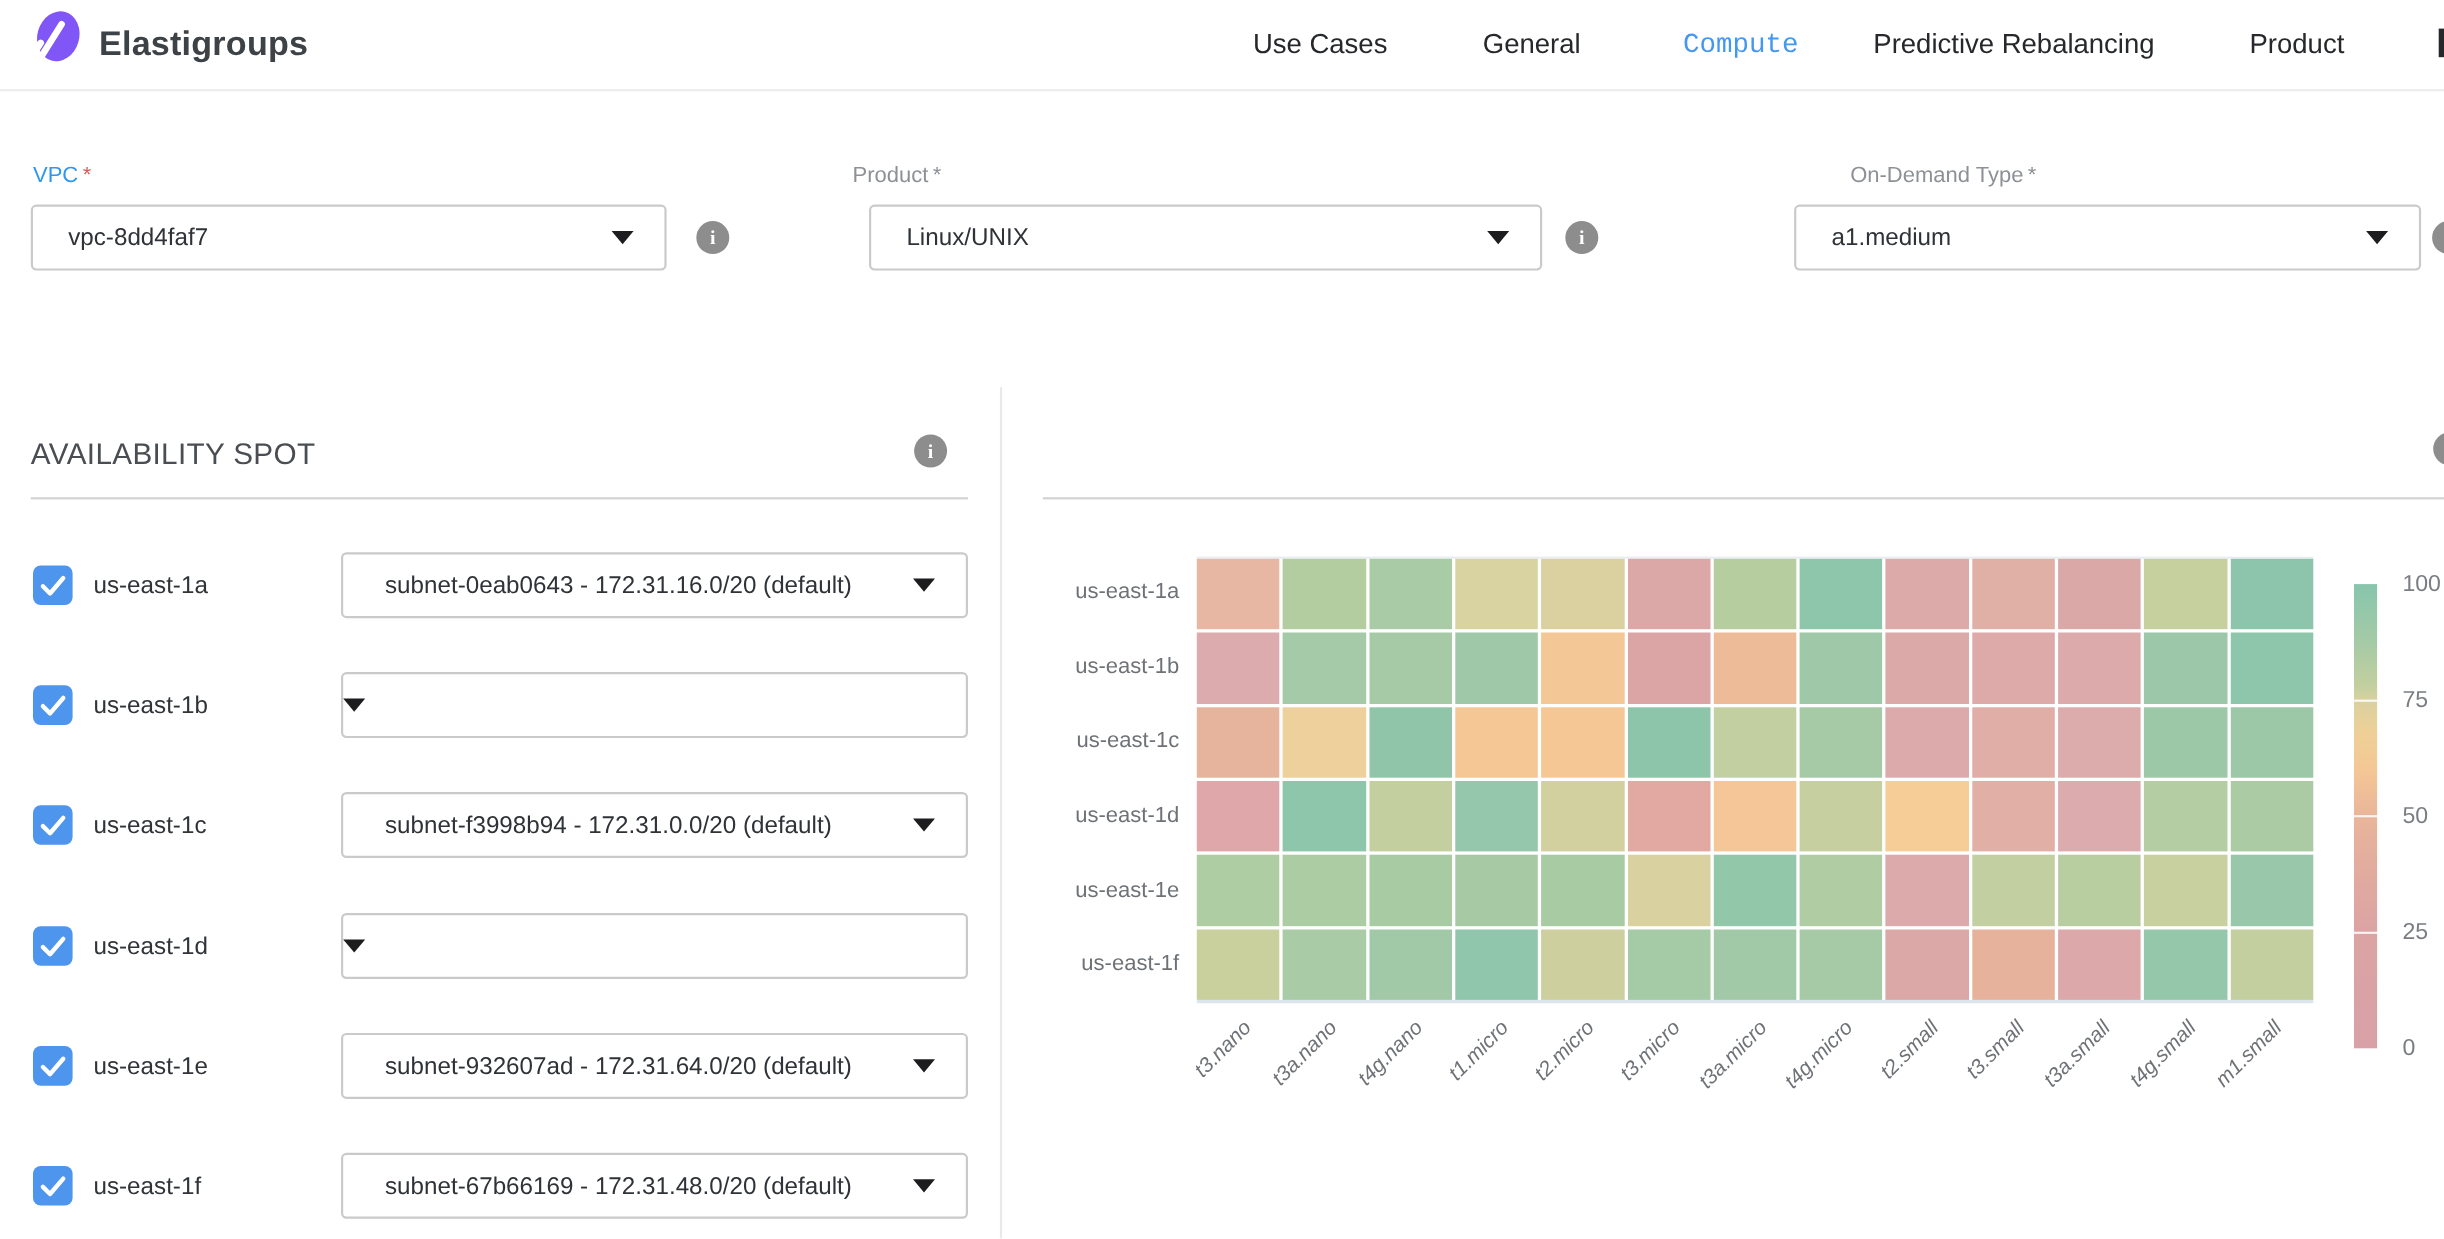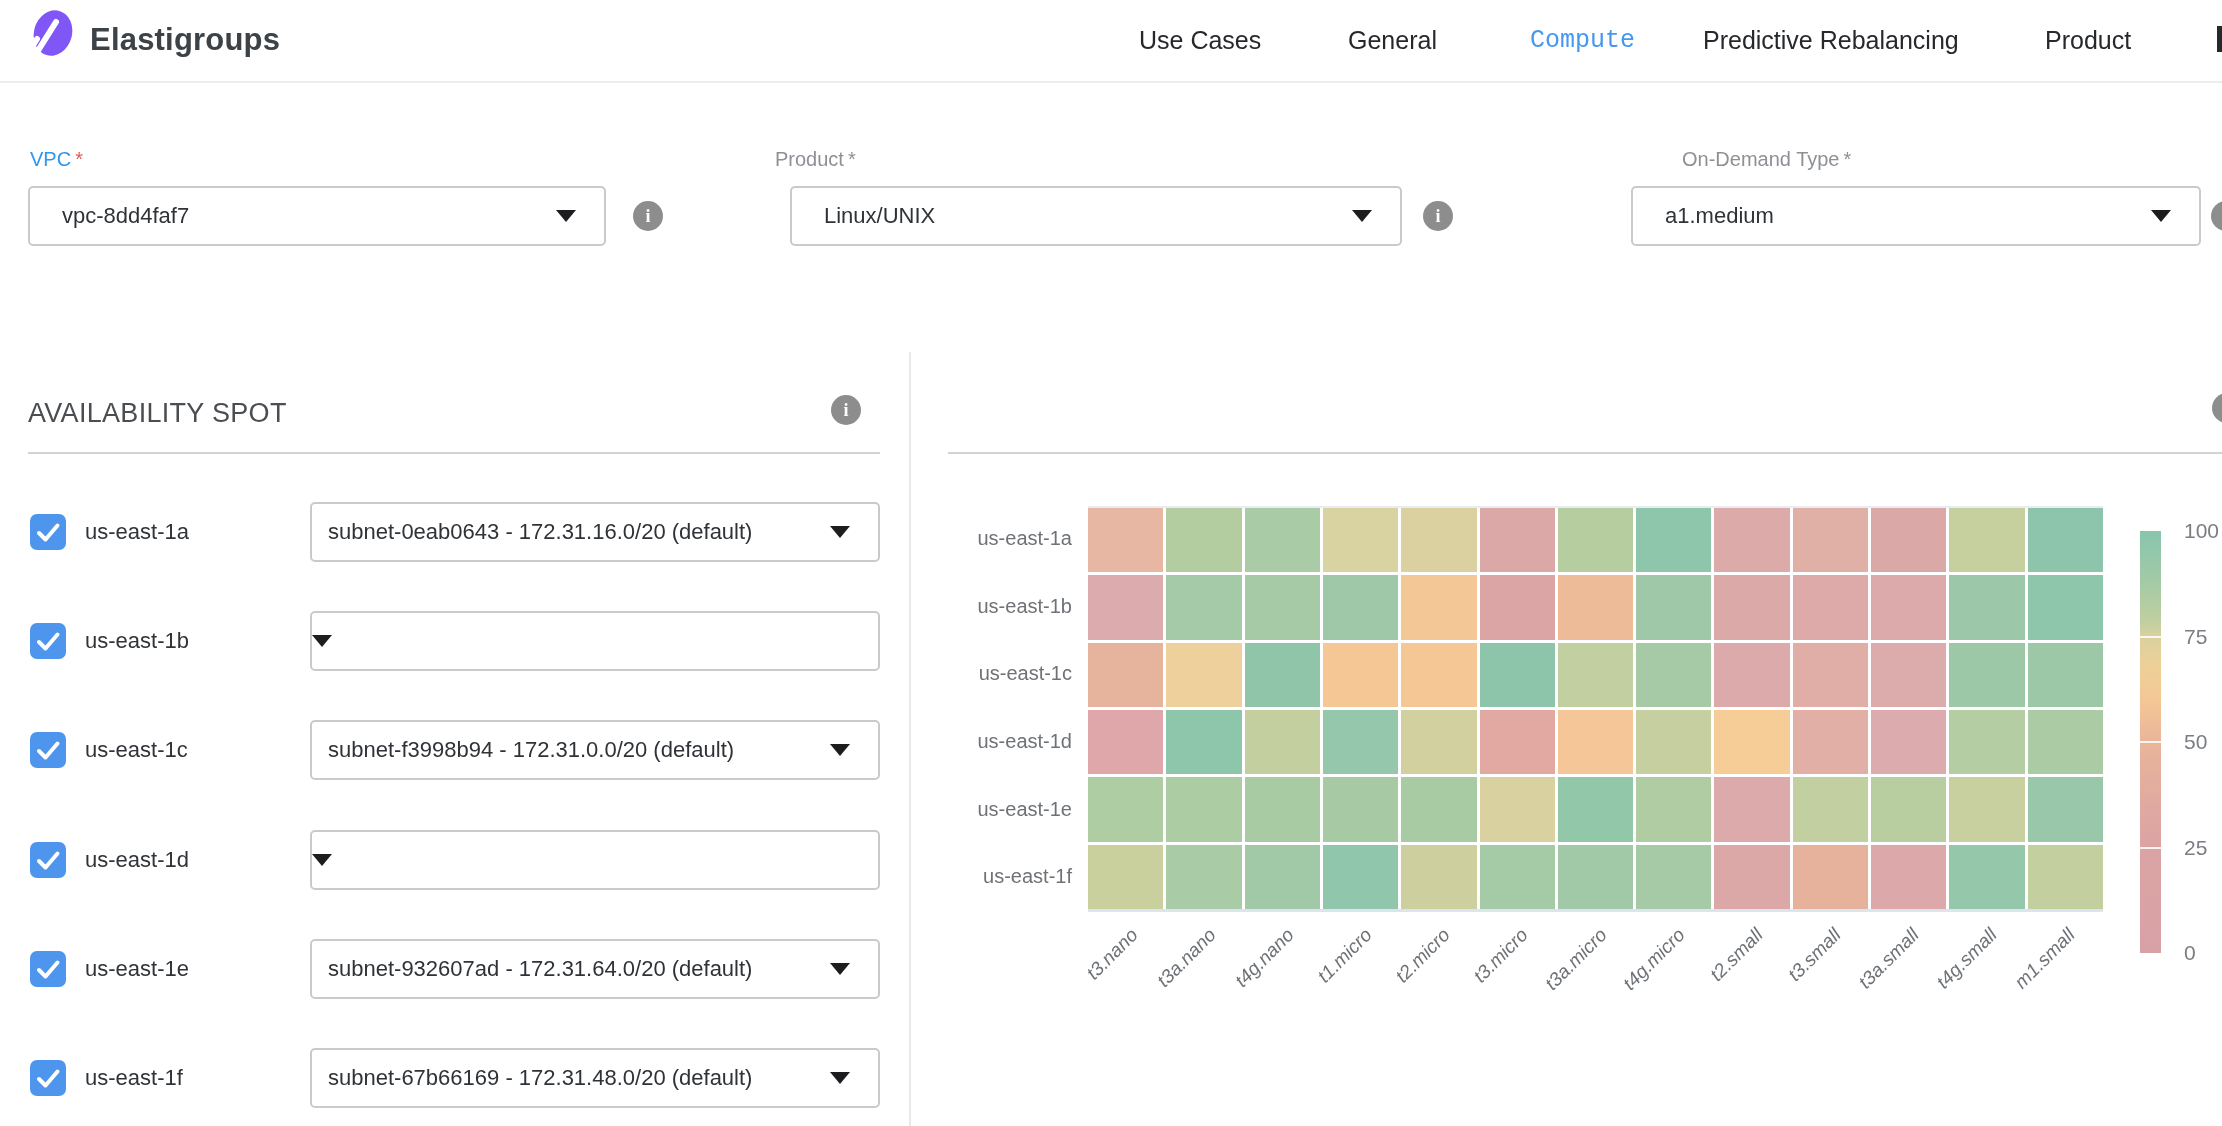--- a/index.html
+++ b/index.html
@@ -33,21 +33,21 @@
   .vdivider { position:absolute; left:909px; top:352px; width:2px; height:774px; background:#e9e9e9; }
   .section-title { position:absolute; top:398px; font-size:27px; font-weight:400; color:#4a4e52; letter-spacing:0.3px; white-space:nowrap; }
   .section-rule { position:absolute; top:452px; height:2px; background:#d3d3d3; }
 
   
   .az-row { position:absolute; left:0; width:910px; height:60px; }
   .az-check { position:absolute; left:30px; top:12px; width:36px; height:36px; border-radius:7px; background:#4e95ed; cursor:pointer; }
   .az-check svg { display:block; }
   .az-zone { position:absolute; left:85px; top:0; height:60px; line-height:60px; font-size:22px; color:#303438; }
   .az-select { left:310px; top:0; width:570px; }
-  .az-select .select-value { padding-left:16px; }
+  .az-select .select-value { padding-left:38px; }
 
   
   #heatmap-grid { position:absolute; display:grid; gap:3px; background:#fff;
                   border-top:2px solid #e9edf2; border-bottom:3px solid #dce4ee; }
   .hm-cell { width:100%; height:100%; }
   .hm-ylabel { position:absolute; left:880px; width:192px; text-align:right; font-size:20px; color:#6e7276; white-space:nowrap; }
   .hm-xlabel { position:absolute; width:170px; text-align:right; font-size:19px; font-style:italic; color:#6e7276;
                transform:rotate(-45deg); transform-origin:100% 0; white-space:nowrap; }
 
   

